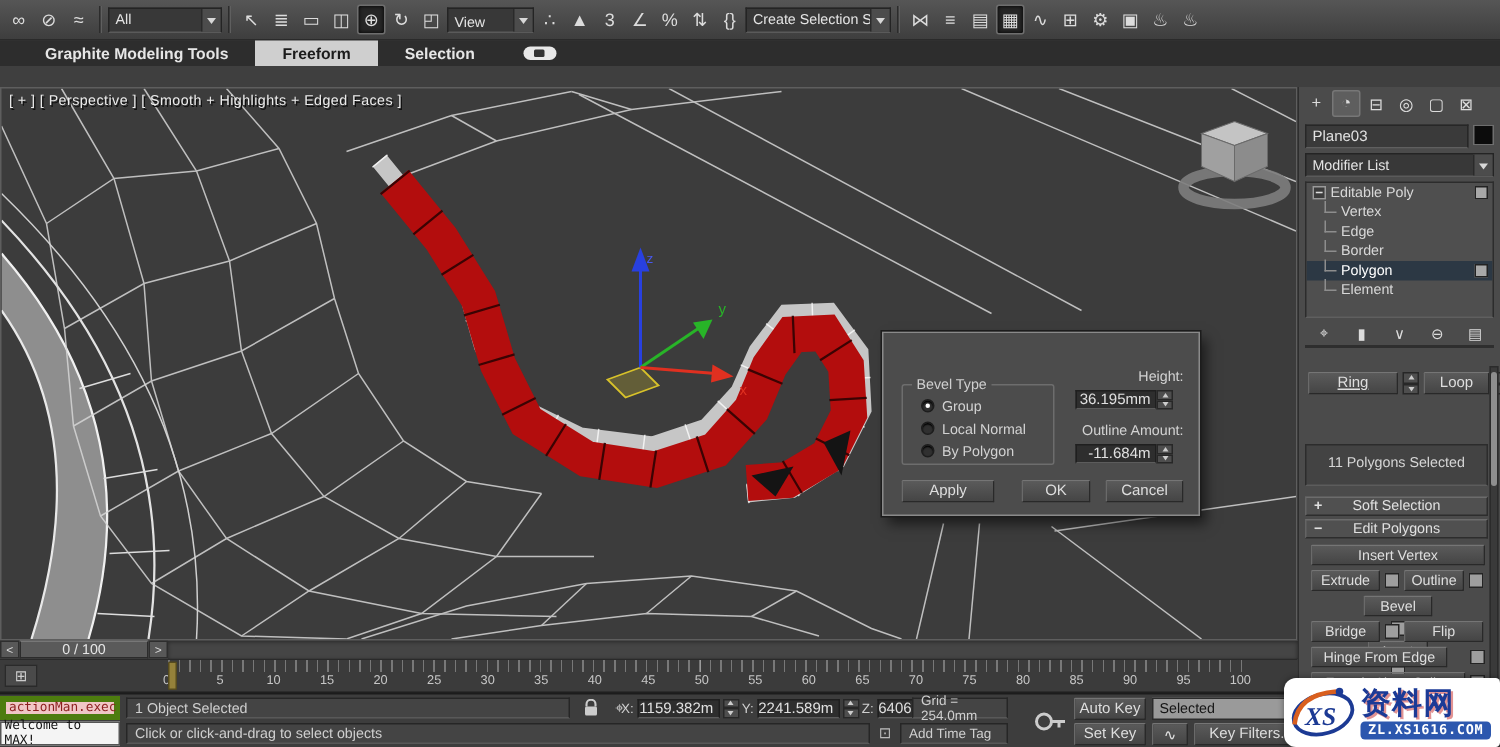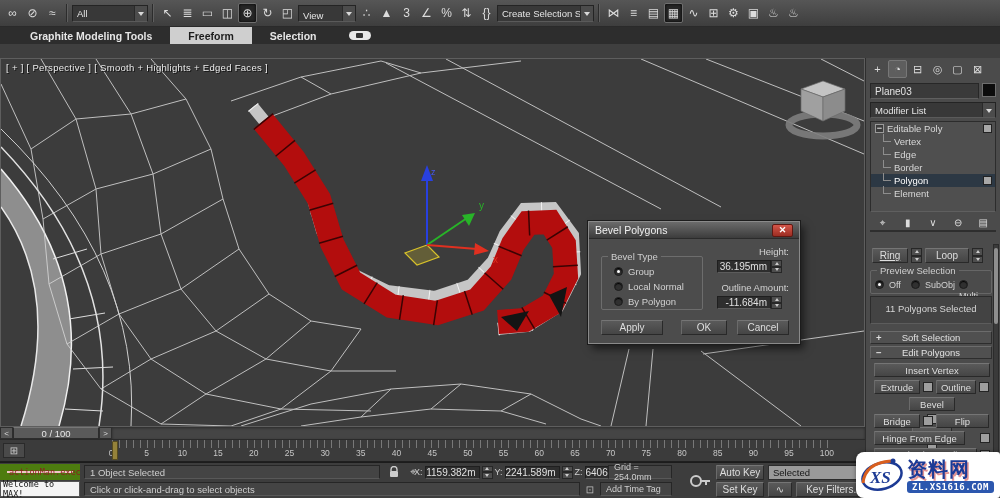--- a/index.html
+++ b/index.html
@@ -84,21 +84,21 @@
   .rulicon{position:absolute;left:3px;top:3px;width:22px;height:15px;background:#4a4a4a;border:1px solid #2a2a2a;color:#ccc;font-size:10px;display:flex;align-items:center;justify-content:center;}
   .tickbar{position:absolute;left:112px;top:0;width:716px;height:8px;
     background-image:repeating-linear-gradient(90deg,#787878 0 1px,transparent 1px 7.08px),repeating-linear-gradient(90deg,#9a9a9a 0 1px,transparent 1px 35.4px);}
   .ticknums{position:absolute;left:106px;top:8px;width:728px;display:flex;justify-content:space-between;color:#c6c6c6;font-size:8.5px;}
   .tick{min-width:10px;text-align:center;}
   .marker{position:absolute;left:112px;top:1px;width:6px;height:19px;background:#95823a;border:1px solid #564b1e;border-radius:1px;}
 
   
   .statusbar{left:0;top:462px;width:1000px;height:36px;background:#3d3d3d;border-top:1px solid #1c1c1c;}
   .mono{font-family:"DejaVu Sans Mono",monospace;}
-  .lst1{position:absolute;left:0;top:1px;width:80px;height:16px;background:#f0c6c6;color:#8c1f1f;font-size:8.5px;display:flex;align-items:center;padding:0 2px;border:7px solid #4d7c0f;}
+  .lst1{position:absolute;left:0;top:1px;width:80px;height:16px;background:#f0c6c6;color:#8c1f1f;font-size:8.5px;display:flex;align-items:center;padding:0 2px;border:4px solid #4d7c0f;}
   .lst2{position:absolute;left:0;top:18px;width:80px;height:16px;background:#f4f4f4;color:#151515;font-size:8.5px;display:flex;align-items:center;padding:0 2px;border:1px solid #555;}
   .sfld{background:#444;border:1px solid #262626;border-bottom-color:#585858;color:#cfcfcf;font-size:9.5px;display:flex;align-items:center;padding:0 5px;}
   .coords{position:absolute;left:414px;top:2px;height:14px;display:flex;align-items:center;gap:2px;color:#cfcfcf;font-size:9px;}
   .cfld{width:55px;height:13px;}
   .keybtn{position:absolute;left:688px;top:4px;width:24px;height:28px;display:flex;align-items:center;justify-content:center;}
   .sbbtn{position:absolute;height:15px;}
   .sel-dd{position:absolute;left:768px;top:2px;width:104px;height:15px;background:#9a9a9a;border:1px solid #2c2c2c;color:#151515;display:flex;align-items:center;font-size:9.5px;}
   .sel-dd .ddt{flex:1;padding:0 4px;}
   .sel-dd .dda{width:14px;height:100%;background:#7d7d7d;border-left:1px solid #4a4a4a;display:flex;align-items:center;justify-content:center;}
 
@@ -251,24 +251,20 @@
         <polygon points="474,154 461,156 468,167" fill="#28b428"></polygon>
         <line x1="426" y1="186" x2="476" y2="190" stroke="#e03020" stroke-width="2"></line>
         <polygon points="488,192 474,184 473,196" fill="#e03020"></polygon>
         <text x="478" y="150" fill="#28b428" font-size="10">y</text>
         <text x="492" y="204" fill="#e03020" font-size="10">x</text>
         <text x="430" y="116" fill="#4858f0" font-size="9">z</text>
       </g>
     </svg>
 
     <div class="abs dialog">
-      <div class="dtitle">
-        <span>Bevel Polygons</span>
-        <span class="dclose">✕</span>
-      </div>
       <div class="grp" style="left:12px;top:34px;width:102px;height:54px;">
         <span class="leg">Bevel Type</span>
         <div style="position:absolute;left:12px;top:9px;"><i class="radio on"></i><span class="rlab">Group</span></div>
         <div style="position:absolute;left:12px;top:24px;"><i class="radio"></i><span class="rlab">Local Normal</span></div>
         <div style="position:absolute;left:12px;top:39px;"><i class="radio"></i><span class="rlab">By Polygon</span></div>
       </div>
       <div class="abs rlab" style="left:120px;top:24px;width:80px;text-align:right;">Height:</div>
       <div class="abs" style="left:128px;top:38px;display:flex;height:13px;">
         <span class="fld" style="width:54px;">36.195mm</span>
           <span class="spin">
@@ -339,38 +335,32 @@
       </div>
     <div class="stackbar">
         <span class="tbi">⌖</span>
         <span class="tbi">▮</span>
         <span class="tbi">∨</span>
         <span class="tbi">⊖</span>
         <span class="tbi">▤</span>
       </div>
 
     <div class="abs" style="left:6px;top:190px;display:flex;gap:3px;height:15px;">
-      <span class="btn3d" style="width:36px;text-decoration:underline;">Ring</span>
+      <span class="btn3d" style="width:60px;text-decoration:underline;">Ring</span>
       <span class="spin" style="height:15px;">
           <i class="up"></i>
           <i class="dn"></i>
         </span>
       <span class="btn3d" style="width:44px;">Loop</span>
       <span class="spin" style="height:15px;">
           <i class="up"></i>
           <i class="dn"></i>
         </span>
     </div>
 
-    <div class="grp" style="left:4px;top:212px;width:122px;height:24px;border-color:#666;">
-      <span class="leg" style="background:#4b4b4b;">Preview Selection</span>
-      <div style="position:absolute;left:4px;top:8px;"><i class="radio on"></i><span class="rlab" style="font-size:9px">Off</span></div>
-      <div style="position:absolute;left:40px;top:8px;"><i class="radio"></i><span class="rlab" style="font-size:9px">SubObj</span></div>
-      <div style="position:absolute;left:88px;top:8px;"><i class="radio"></i><span class="rlab" style="font-size:9px">Multi</span></div>
-    </div>
 
     <div class="inforow">11 Polygons Selected</div>
 
     <div class="rollhdr" style="top:273px;">
         <b>+</b>
         <span>Soft Selection</span>
       </div>
     <div class="rollhdr" style="top:288px;">
         <b>−</b>
         <span>Edit Polygons</span>

